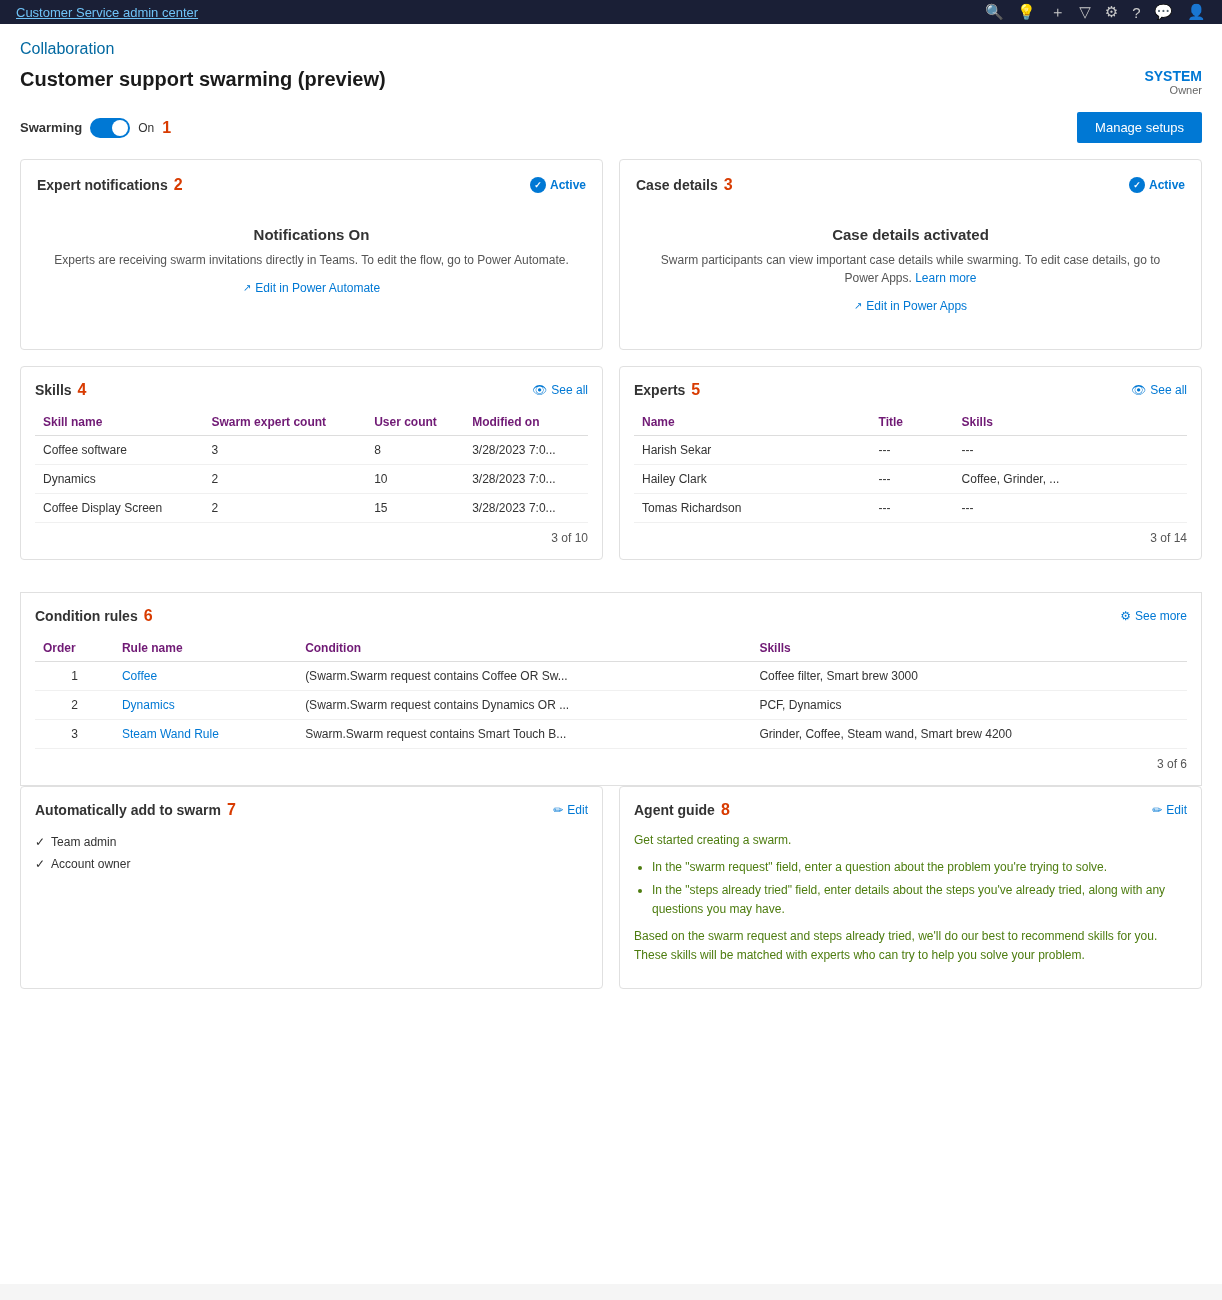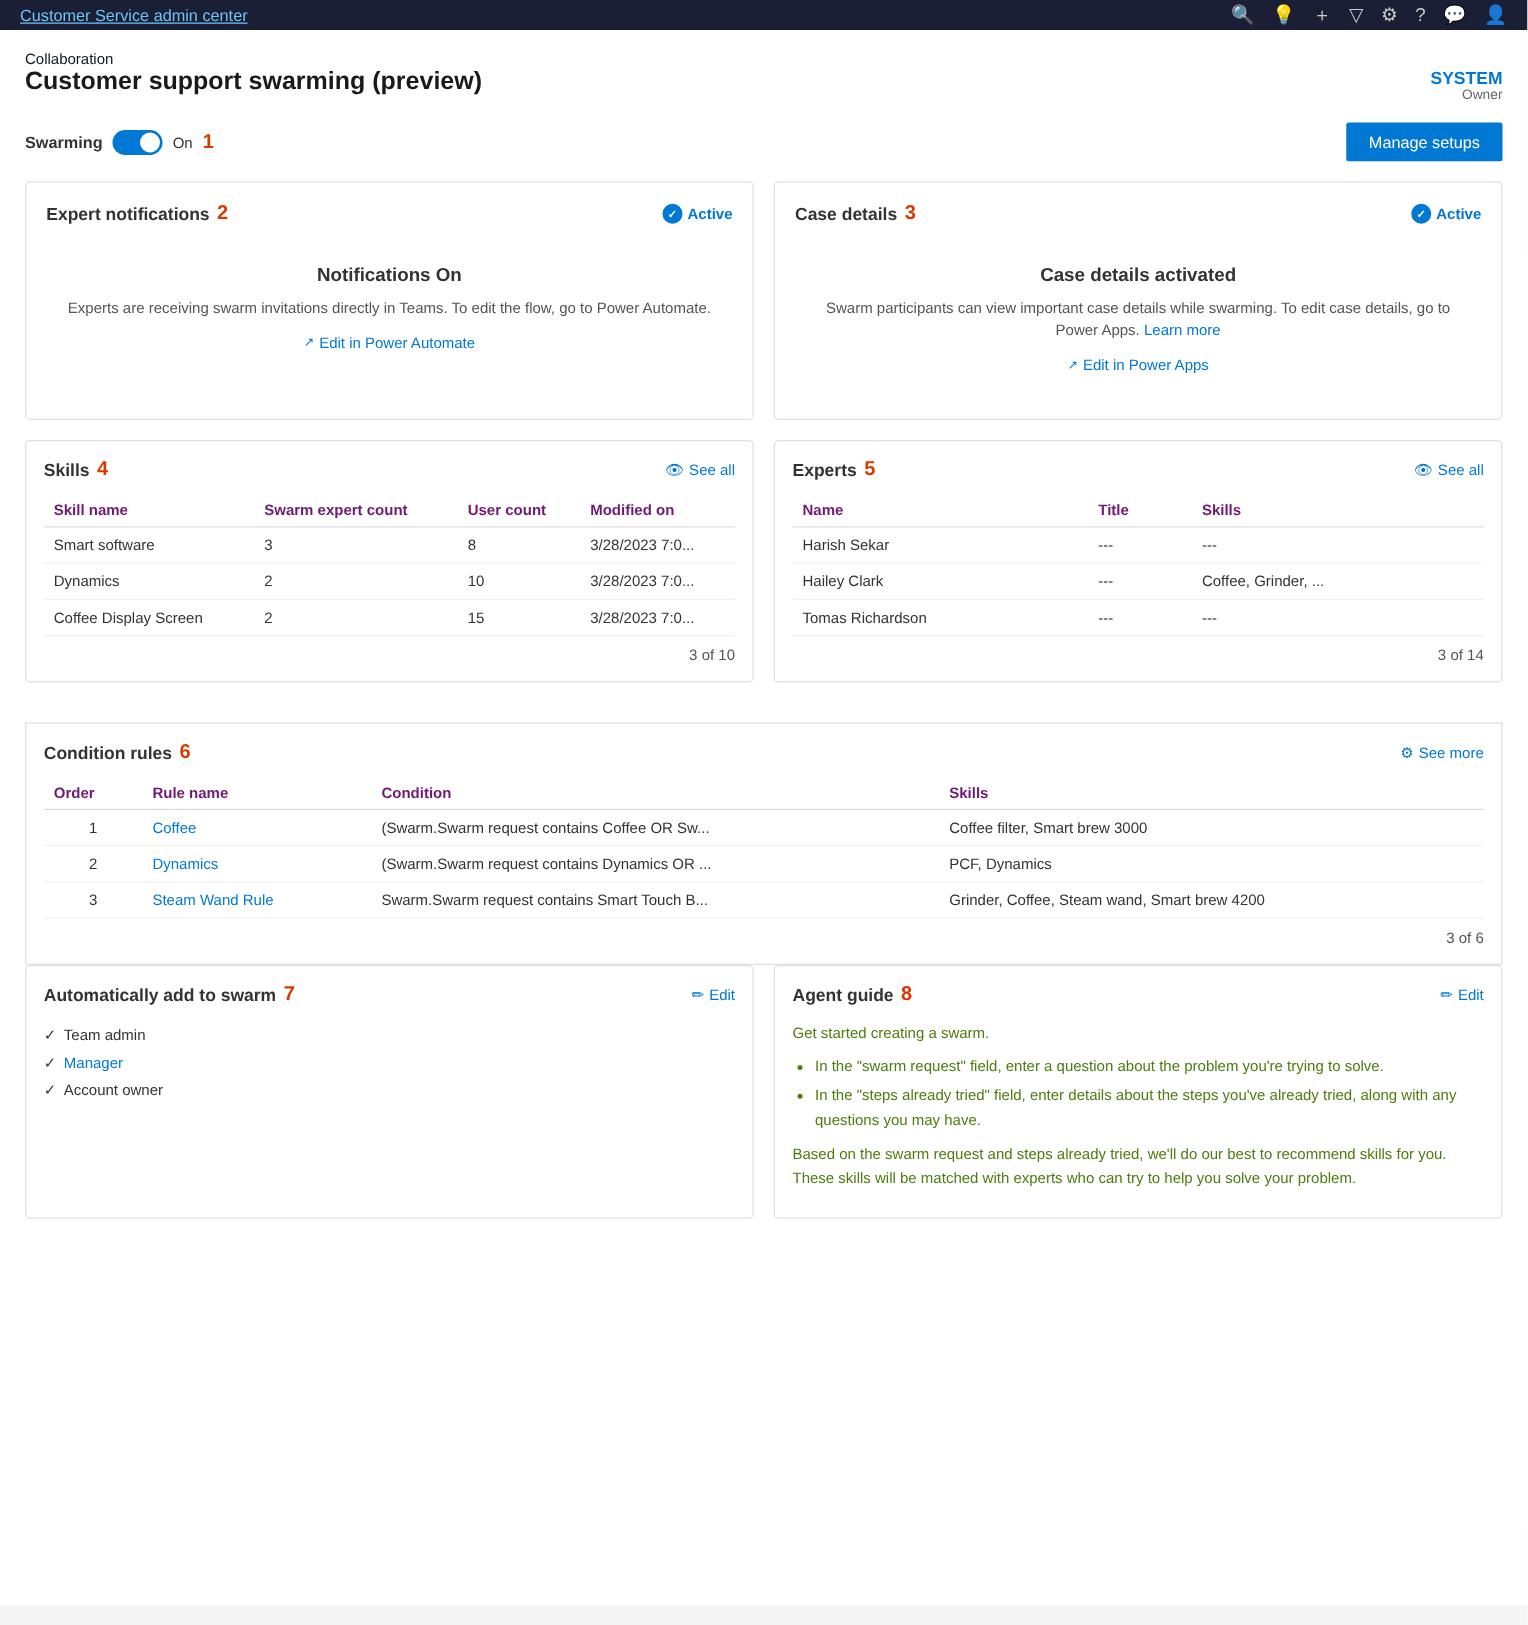--- a/index.html
+++ b/index.html
@@ -15,21 +15,21 @@
       padding: 0 16px;
       gap: 12px;
     }
     .topbar-title { font-size: 13px; color: #6fc3f7; text-decoration: underline; flex: 1; }
     .topbar-icons { display: flex; gap: 14px; align-items: center; }
     .topbar-icon { color: #ccc; font-size: 15px; cursor: pointer; }
 
     
     .main { padding: 16px 20px; background: #fff; min-height: calc(1300px - 40px); }
 
-    .breadcrumb { color: #0f172a; font-size: 12px; margin-bottom: 0; cursor: pointer; }
+    .breadcrumb { color: #0369a1; font-size: 16px; margin-bottom: 10px; cursor: pointer; }
 
     .page-header { display: flex; justify-content: space-between; align-items: flex-start; margin-bottom: 16px; }
     .page-title { font-size: 20px; font-weight: 600; color: #1a1a1a; }
     .system-owner { text-align: right; }
     .system-label { font-size: 14px; font-weight: 700; color: #0078d4; }
     .owner-label { font-size: 11px; color: #666; }
 
     .swarming-row { display: flex; align-items: center; justify-content: space-between; margin-bottom: 16px; }
     .swarming-left { display: flex; align-items: center; gap: 8px; }
     .swarming-title { font-size: 13px; font-weight: 600; color: #333; }
@@ -224,21 +224,21 @@
         <thead>
           <tr>
             <th>Skill name</th>
             <th>Swarm expert count</th>
             <th>User count</th>
             <th>Modified on</th>
           </tr>
         </thead>
         <tbody id="skills-body">
         <tr>
-      <td>Smart software</td>
+      <td>Coffee software</td>
       <td>3</td>
       <td>8</td>
       <td>3/28/2023 7:0...</td>
     </tr>
             <tr>
       <td>Dynamics</td>
       <td>2</td>
       <td>10</td>
       <td>3/28/2023 7:0...</td>
     </tr>
@@ -346,23 +346,20 @@
           <span>Automatically add to swarm</span>
           <span class="step-number">7</span>
         </div>
         <a class="edit-link">
           <span>✏</span>
           <span>Edit</span>
         </a>
       </div>
       <ul class="check-list" id="auto-swarm-list">
       <li>Team admin</li>
-          <li>
-            <span class="manager-blue">Manager</span>
-          </li>
           <li>Account owner</li>
         </ul>
     </div>
 
     <div class="bottom-card">
       <div class="bottom-card-header">
         <div class="section-title">
           <span>Agent guide</span>
           <span class="step-number">8</span>
         </div>

